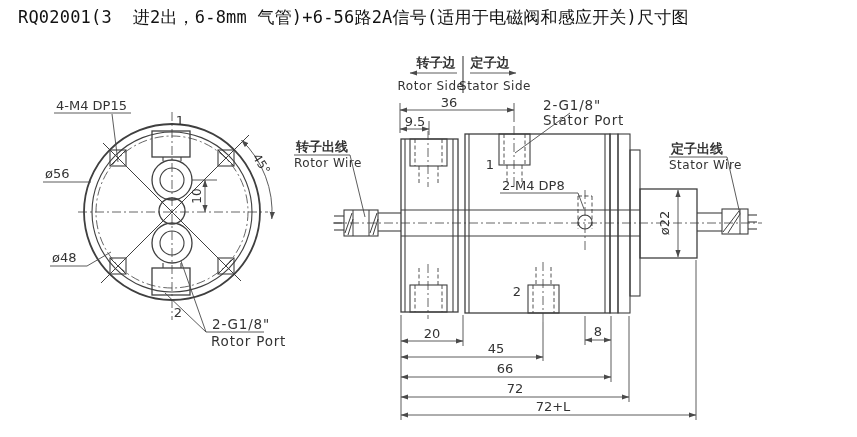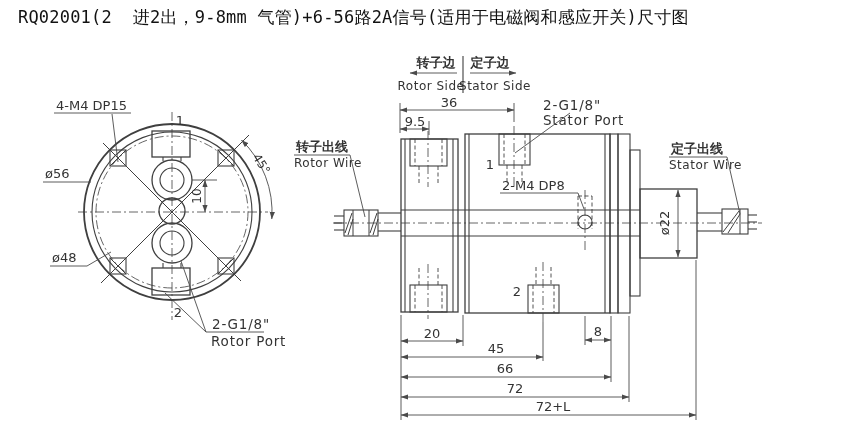--- a/index.html
+++ b/index.html
@@ -25,21 +25,21 @@
   .t12 { font-size:12px; }
   .cn  { font-size:13px; font-weight:600; }
   .en  { font-size:12px; letter-spacing:0.5px; }
   .port{ font-size:13.5px; letter-spacing:0.8px; }
   .mid { text-anchor:middle; }
 </style>
 </head>
 <body>
 
 <div class="stage">
-  <div class="title">RQ02001(2  进2出，9-8mm 气管)+6-56路2A信号(适用于电磁阀和感应开关)尺寸图</div>
+  <div class="title">RQ02001(3  进2出，6-8mm 气管)+6-56路2A信号(适用于电磁阀和感应开关)尺寸图</div>
 
   <svg width="857" height="437" viewBox="0 0 857 437">
     <defs>
       <marker id="arrowhead" viewBox="0 0 10 8" refX="9.2" refY="4" markerWidth="9" markerHeight="7" orient="auto-start-reverse">
         <path d="M0,0.6 L9.6,4 L0,7.4 z"></path>
       </marker>
     </defs>
 
     <g>
       <g>

